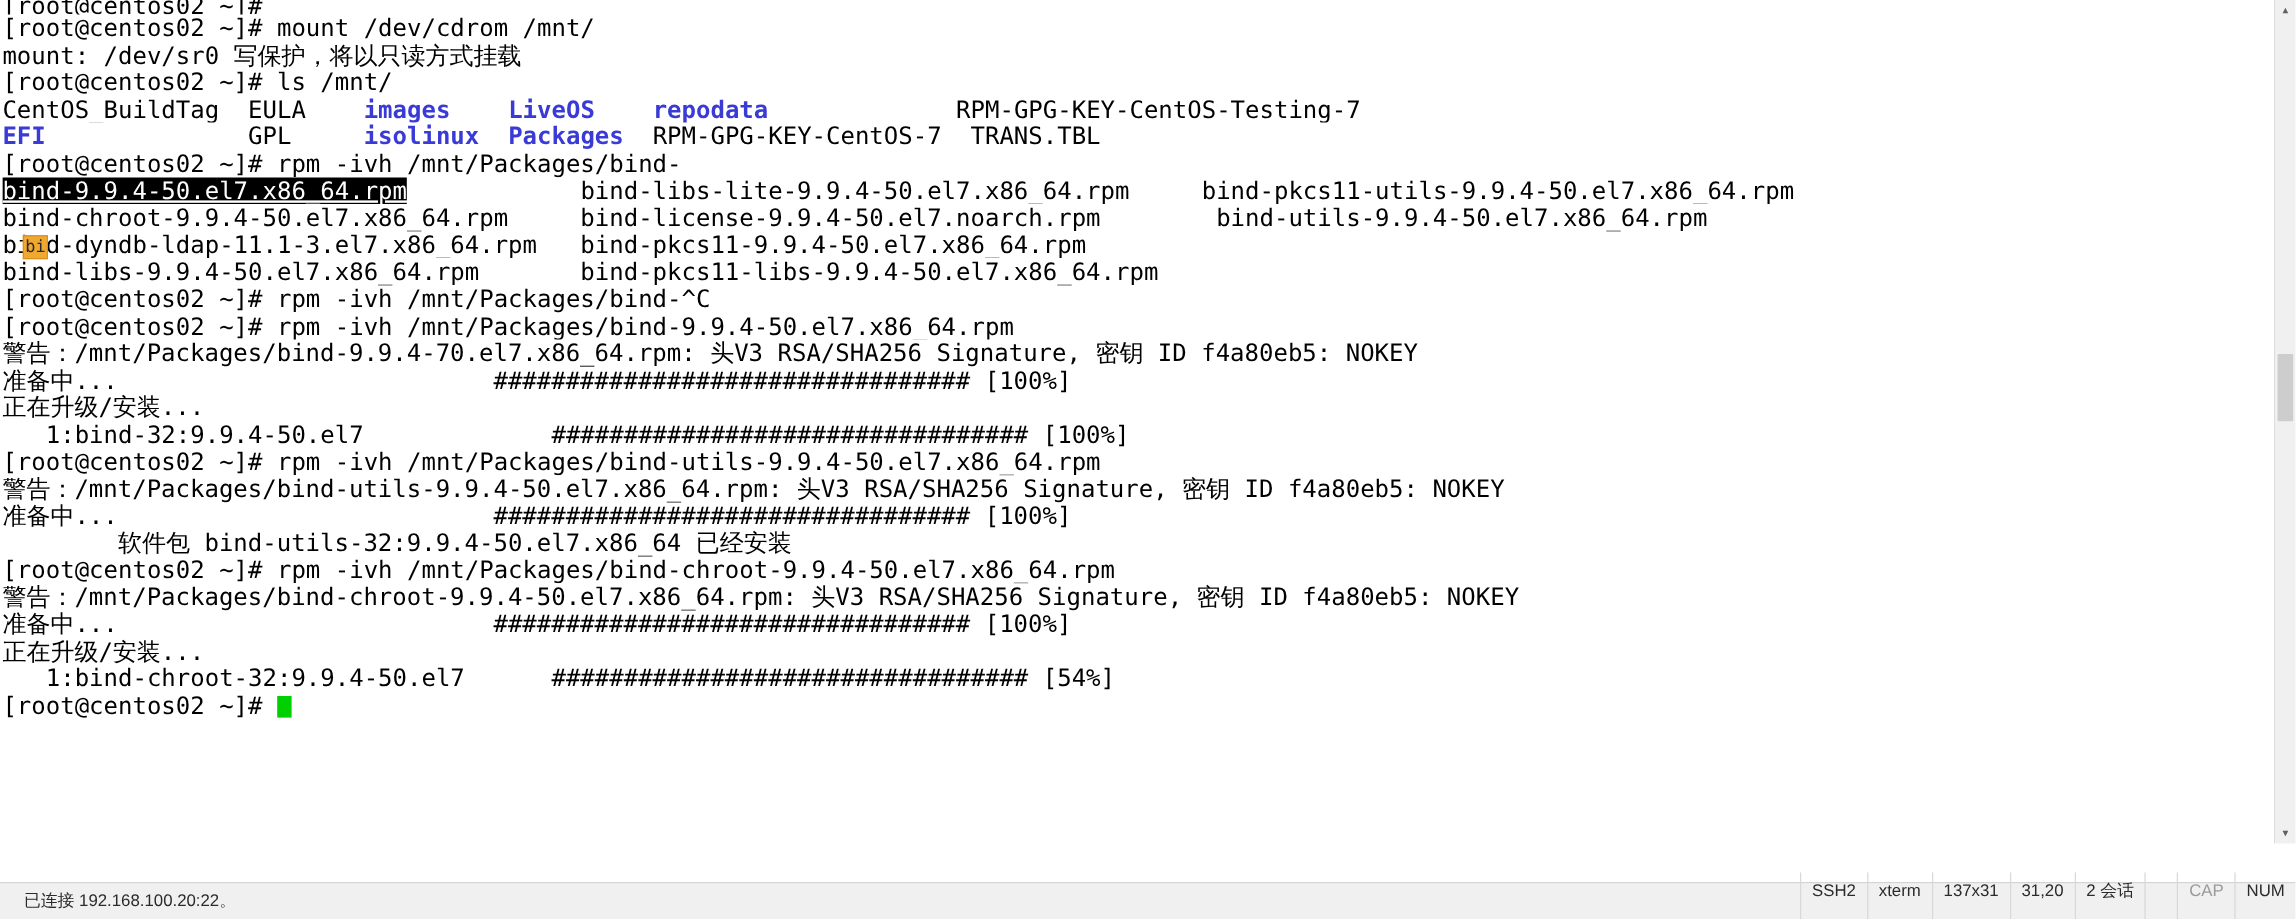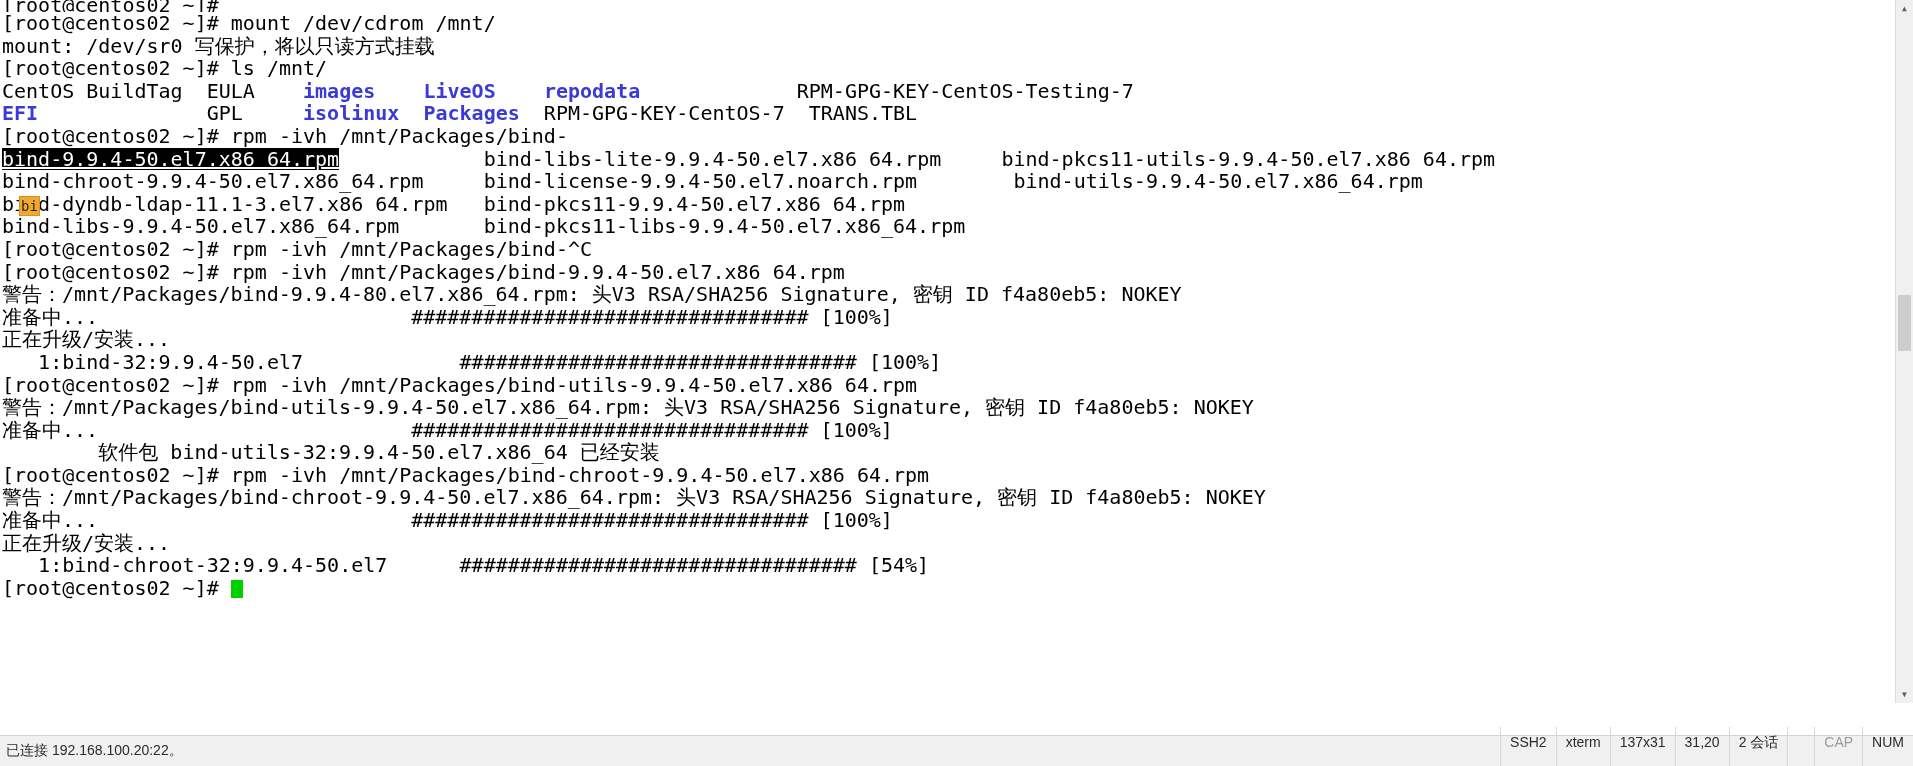--- a/index.html
+++ b/index.html
@@ -140,21 +140,21 @@
     height: 30px;
     background: #f0f0f0;
     border-top: 1px solid #d4d4d4;
     display: flex;
     align-items: center;
     font-family: "Liberation Sans", sans-serif;
     font-size: 14px;
     color: #2b2b2b;
   }
   .sb-left {
-    padding-left: 6px;
+    padding-left: 20px;
     flex: 0 0 auto;
     white-space: pre;
   }
   .sb-spacer { flex: 1 1 auto; }
   .sb-cells { display: flex; align-items: center; height: 30px; }
   .sb-cell {
     padding: 0 9px;
     height: 48px;
     line-height: 30px;
     white-space: pre;
@@ -178,21 +178,21 @@
         <div class="tline"><span class="seg">[root@centos02 ~]# ls /mnt/</span></div>
         <div class="tline"><span class="seg">CentOS_BuildTag  EULA    </span><span class="seg dir">images</span><span class="seg">    </span><span class="seg dir">LiveOS</span><span class="seg">    </span><span class="seg dir">repodata</span><span class="seg">             RPM-GPG-KEY-CentOS-Testing-7</span></div>
         <div class="tline"><span class="seg dir">EFI</span><span class="seg">              GPL     </span><span class="seg dir">isolinux</span><span class="seg">  </span><span class="seg dir">Packages</span><span class="seg">  RPM-GPG-KEY-CentOS-7  TRANS.TBL</span></div>
         <div class="tline"><span class="seg">[root@centos02 ~]# rpm -ivh /mnt/Packages/bind-</span></div>
         <div class="tline"><span class="seg sel">bind-9.9.4-50.el7.x86_64.rpm</span><span class="seg">            bind-libs-lite-9.9.4-50.el7.x86_64.rpm     bind-pkcs11-utils-9.9.4-50.el7.x86_64.rpm</span></div>
         <div class="tline"><span class="seg">bind-chroot-9.9.4-50.el7.x86_64.rpm     bind-license-9.9.4-50.el7.noarch.rpm        bind-utils-9.9.4-50.el7.x86_64.rpm</span></div>
         <div class="tline"><span class="seg">bind-dyndb-ldap-11.1-3.el7.x86_64.rpm   bind-pkcs11-9.9.4-50.el7.x86_64.rpm</span></div>
         <div class="tline"><span class="seg">bind-libs-9.9.4-50.el7.x86_64.rpm       bind-pkcs11-libs-9.9.4-50.el7.x86_64.rpm</span></div>
         <div class="tline"><span class="seg">[root@centos02 ~]# rpm -ivh /mnt/Packages/bind-^C</span></div>
         <div class="tline"><span class="seg">[root@centos02 ~]# rpm -ivh /mnt/Packages/bind-9.9.4-50.el7.x86_64.rpm</span></div>
-        <div class="tline"><span class="seg">警告：/mnt/Packages/bind-9.9.4-80.el7.x86_64.rpm: 头V3 RSA/SHA256 Signature, 密钥 ID f4a80eb5: NOKEY</span></div>
+        <div class="tline"><span class="seg">警告：/mnt/Packages/bind-9.9.4-70.el7.x86_64.rpm: 头V3 RSA/SHA256 Signature, 密钥 ID f4a80eb5: NOKEY</span></div>
         <div class="tline"><span class="seg">准备中...                          ################################# [100%]</span></div>
         <div class="tline"><span class="seg">正在升级/安装...</span></div>
         <div class="tline"><span class="seg">   1:bind-32:9.9.4-50.el7             ################################# [100%]</span></div>
         <div class="tline"><span class="seg">[root@centos02 ~]# rpm -ivh /mnt/Packages/bind-utils-9.9.4-50.el7.x86_64.rpm</span></div>
         <div class="tline"><span class="seg">警告：/mnt/Packages/bind-utils-9.9.4-50.el7.x86_64.rpm: 头V3 RSA/SHA256 Signature, 密钥 ID f4a80eb5: NOKEY</span></div>
         <div class="tline"><span class="seg">准备中...                          ################################# [100%]</span></div>
         <div class="tline"><span class="seg">        软件包 bind-utils-32:9.9.4-50.el7.x86_64 已经安装</span></div>
         <div class="tline"><span class="seg">[root@centos02 ~]# rpm -ivh /mnt/Packages/bind-chroot-9.9.4-50.el7.x86_64.rpm</span></div>
         <div class="tline"><span class="seg">警告：/mnt/Packages/bind-chroot-9.9.4-50.el7.x86_64.rpm: 头V3 RSA/SHA256 Signature, 密钥 ID f4a80eb5: NOKEY</span></div>
         <div class="tline"><span class="seg">准备中...                          ################################# [100%]</span></div>

